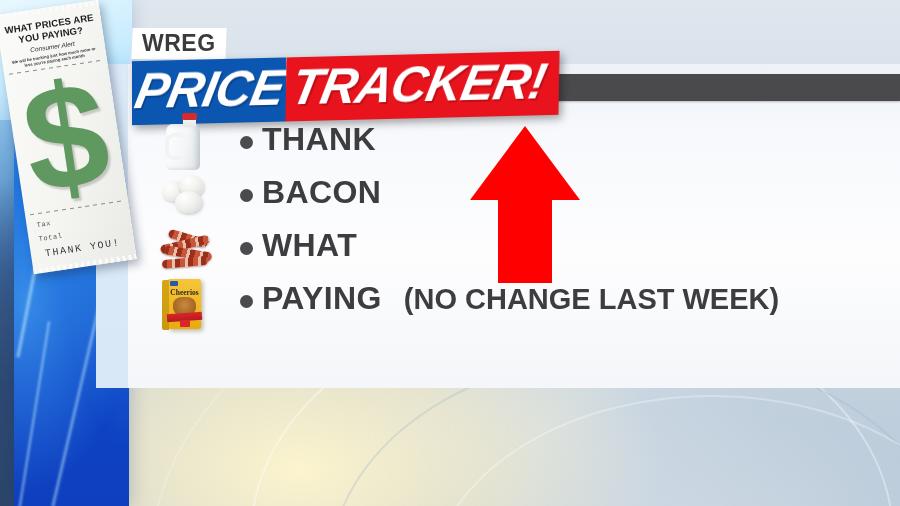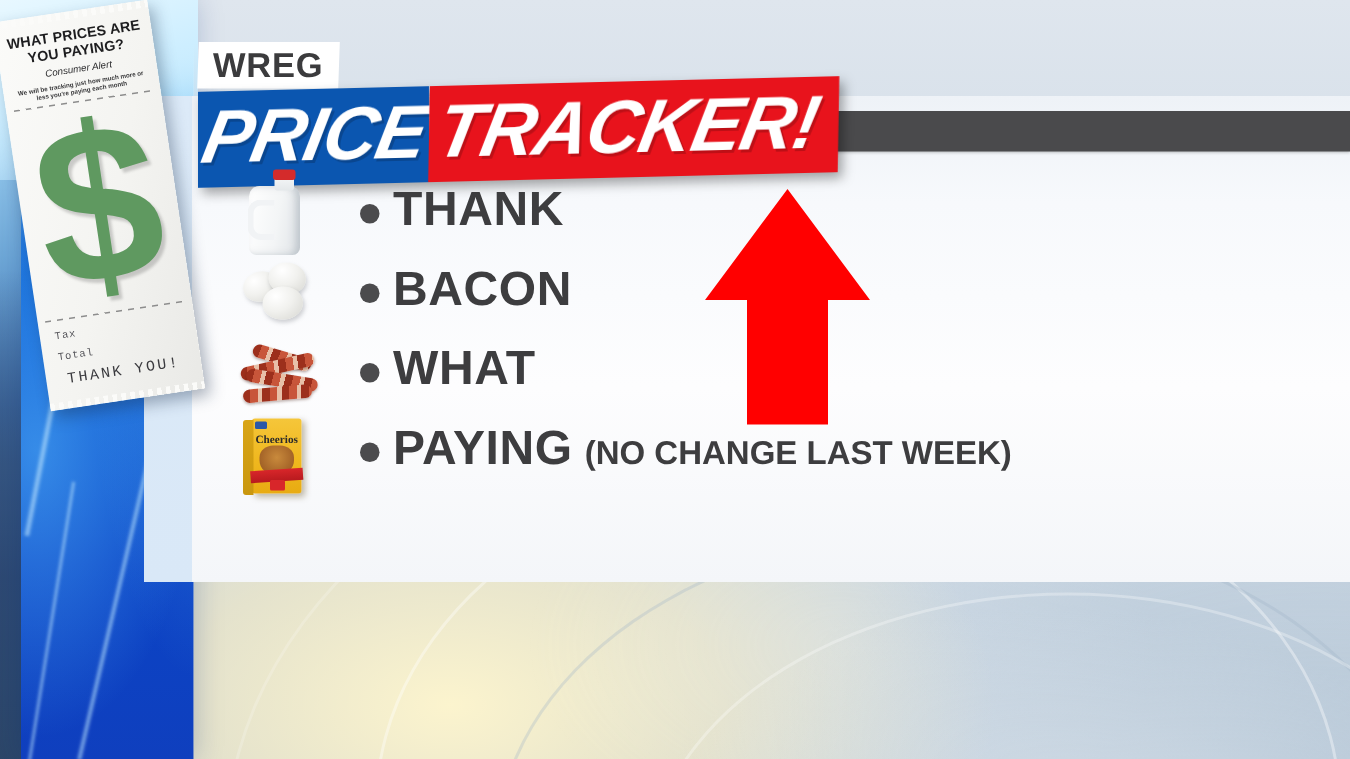--- a/index.html
+++ b/index.html
@@ -203,21 +203,21 @@
   .bullet{
     position:absolute;left:64px;top:14px;
     width:13px;height:13px;border-radius:50%;background:#4b4b4d;
   }
   .label{
     position:absolute;left:86px;top:0;
     font-size:32px;font-weight:bold;color:#3d3d3f;
     letter-spacing:.4px;line-height:34px;white-space:nowrap;
   }
   .label .note{
-    font-size:22px;letter-spacing:0;margin-left:8px;
+    font-size:29px;letter-spacing:0;margin-left:22px;
   }
 
   
   .jug{position:absolute;left:4px;top:2px;width:34px;height:46px;
     background:linear-gradient(100deg,#ffffff 0%,#f3f5f6 55%,#dfe3e6 100%);
     border-radius:7px 7px 5px 5px;box-shadow:inset -3px 0 5px rgba(160,170,180,.5);}
   .jug-neck{position:absolute;left:17px;top:-6px;width:13px;height:9px;
     background:linear-gradient(180deg,#f4f6f7,#e4e8ea);border-radius:2px;}
   .jug-cap{position:absolute;left:16px;top:-11px;width:15px;height:7px;
     background:#d42b2b;border-radius:2px;}

